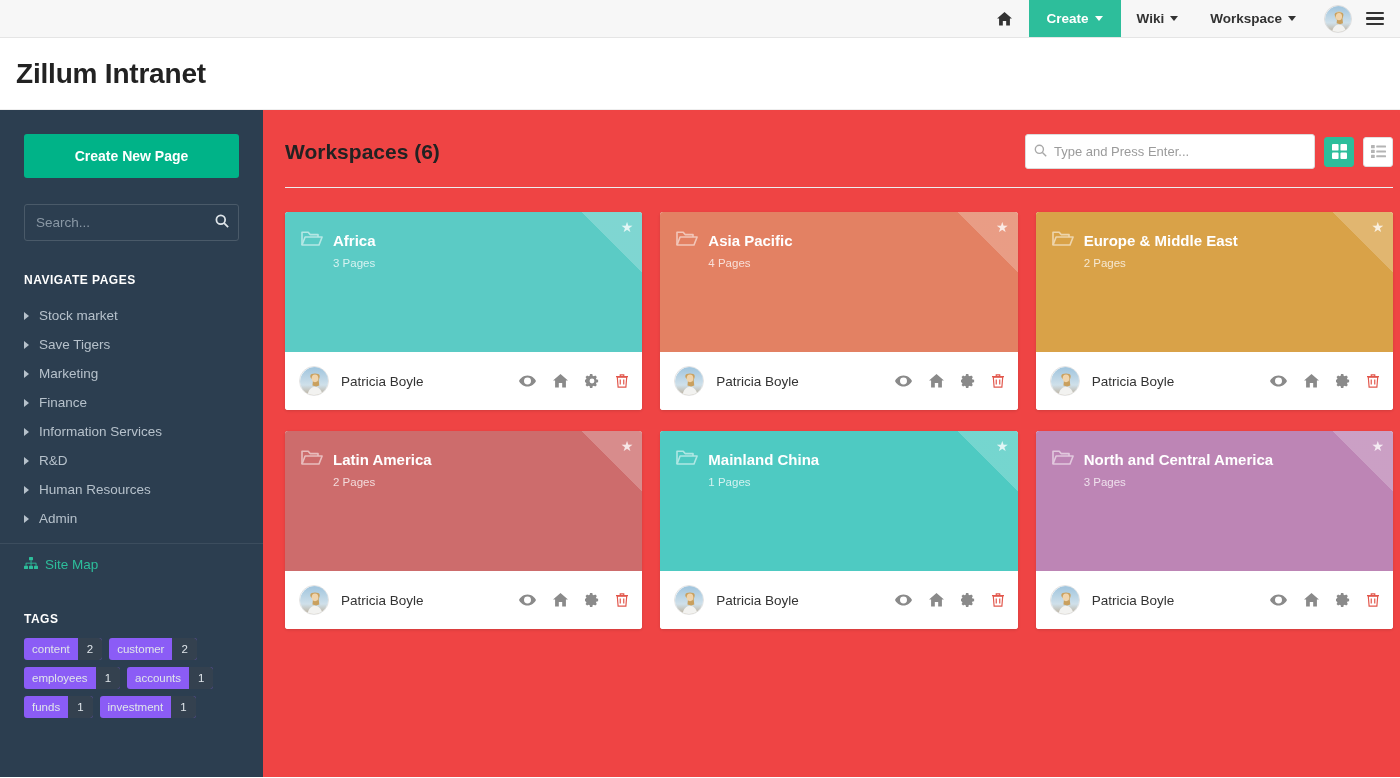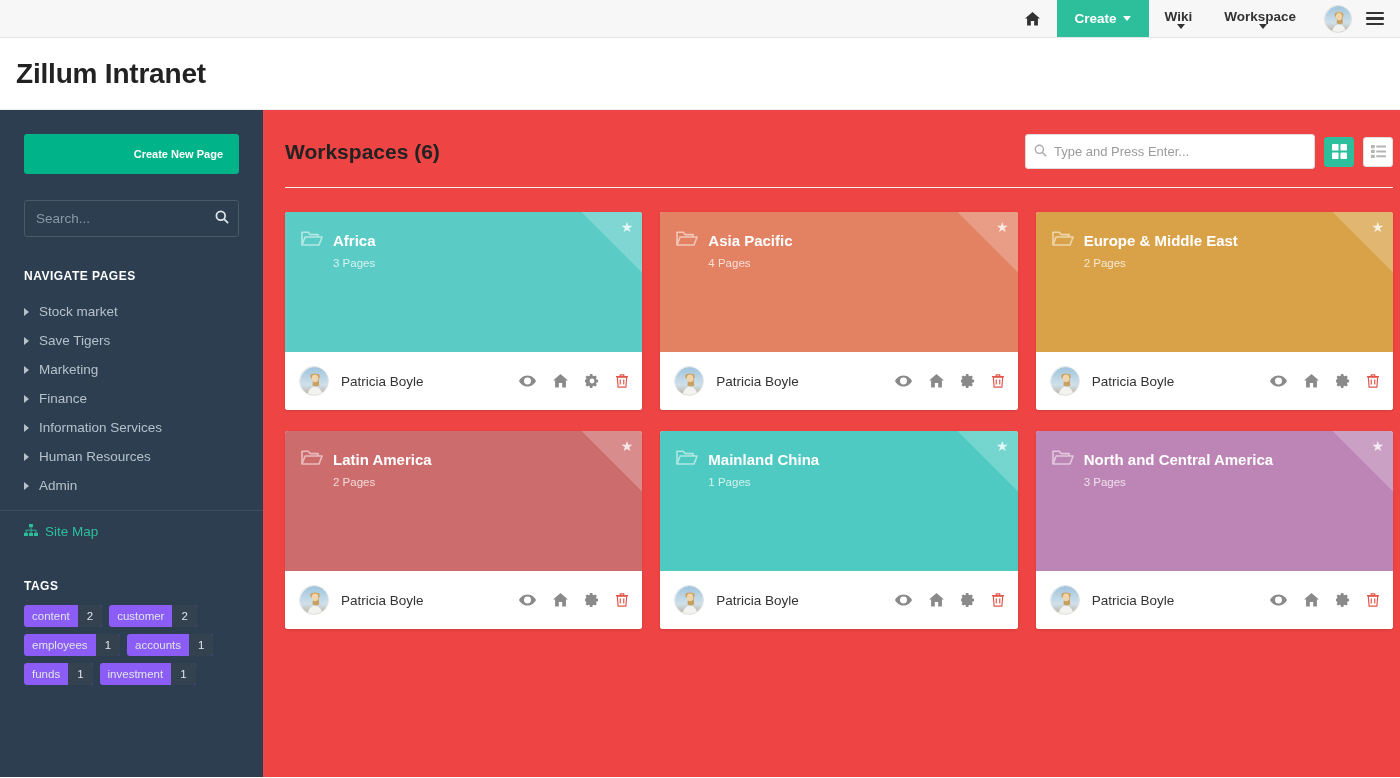--- a/index.html
+++ b/index.html
@@ -36,21 +36,21 @@
     padding: 0 18px;
   }
   .nav-item .caret {
     display: inline-block;
     margin-left: 6px;
     width: 0; height: 0;
     border-left: 4.5px solid transparent;
     border-right: 4.5px solid transparent;
     border-top: 5px solid currentColor;
   }
-  .nav-item.wiki, .nav-item.workspace { font-weight: 600; font-size: 13.5px; flex-direction: column; }
+  .nav-item.wiki, .nav-item.workspace { font-weight: 600; font-size: 13.5px; }
   .home-icon svg { display: block; }
   .avatar-nav {
     width: 28px; height: 28px; border-radius: 50%;
     margin: auto 6px auto 12px;
     overflow: hidden;
     flex: 0 0 auto;
     border: 1px solid #ddd;
   }
   .hamburger {
     display: flex; flex-direction: column; justify-content: center;
@@ -89,25 +89,25 @@
     position: relative;
   }
   .create-page-btn {
     display: block;
     width: 100%;
     background: #00b388;
     color: #fff;
     border: none;
     border-radius: 3px;
     padding: 14px 16px;
-    font-size: 11px;
+    font-size: 14px;
     font-weight: 600;
     font-family: inherit;
     cursor: pointer;
-    text-align: right;
+    text-align: center;
   }
   .side-search {
     margin-top: 26px;
     position: relative;
   }
   .side-search input {
     width: 100%;
     background: transparent;
     border: 1px solid #4a5a69;
     border-radius: 3px;
@@ -385,20 +385,24 @@
       <li>
         <span class="tri"></span>
         <span>Finance</span>
       </li>
       <li>
         <span class="tri"></span>
         <span>Information Services</span>
       </li>
       <li>
         <span class="tri"></span>
+        <span>R&amp;D</span>
+      </li>
+      <li>
+        <span class="tri"></span>
         <span>Human Resources</span>
       </li>
       <li>
         <span class="tri"></span>
         <span>Admin</span>
       </li>
     </ul>
 
     <div class="sidebar-divider"></div>
 

